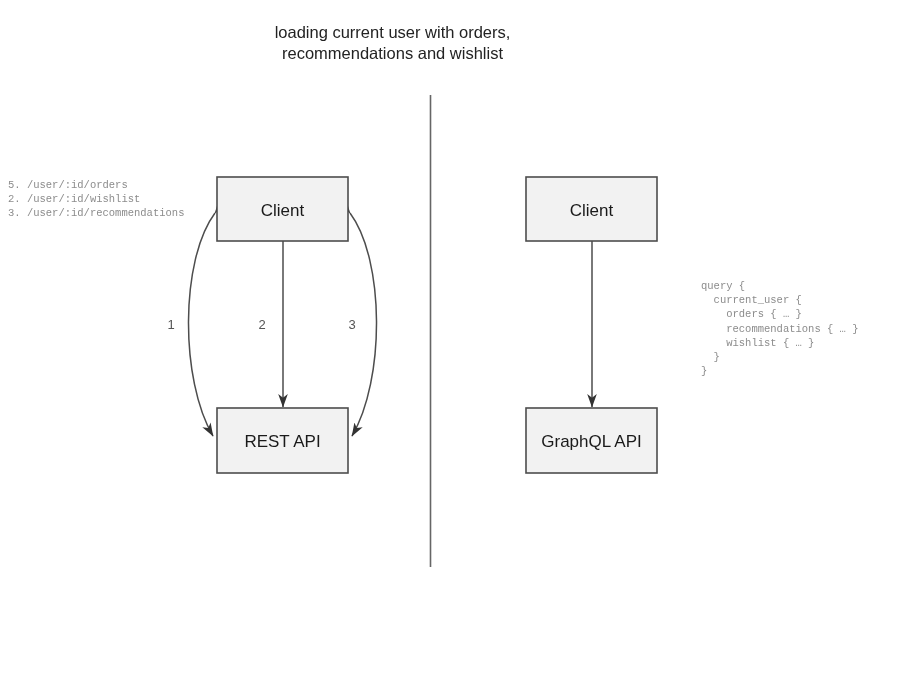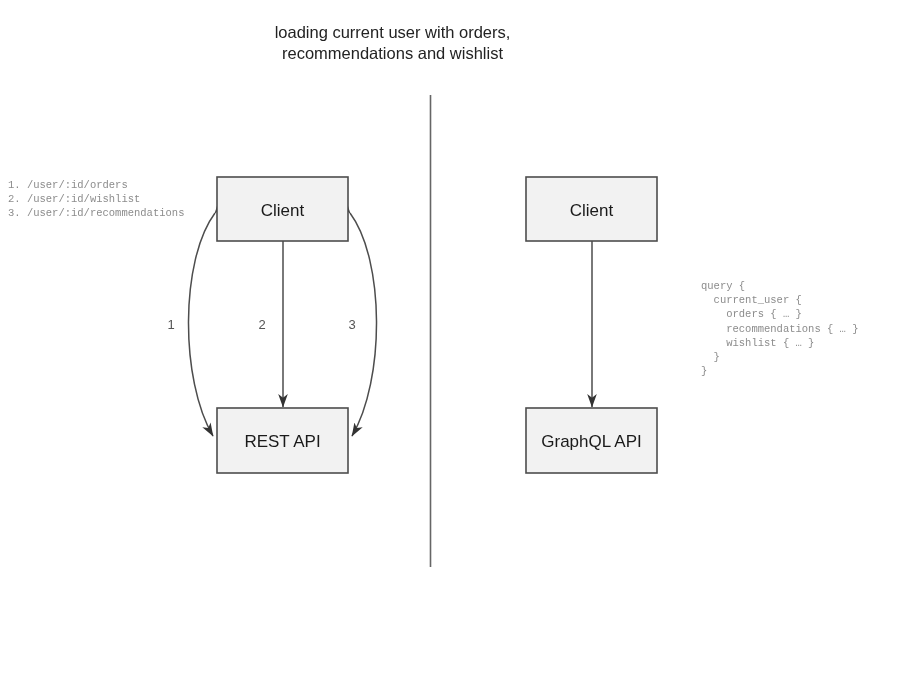--- a/index.html
+++ b/index.html
@@ -108,21 +108,21 @@
       <text class="node-label" x="591.5" y="215.5" text-anchor="middle">Client</text>
     </g>
 
     <g>
       <rect x="526" y="408" width="131" height="65" fill="#f2f2f2" stroke="#4d4d4d" stroke-width="1.6"></rect>
       <text class="node-label" x="591.5" y="446.5" text-anchor="middle">GraphQL API</text>
     </g>
   </g>
 </svg>
 
-<div class="code-block" id="rest-endpoint-list">1. /user/:id/orders
+<div class="code-block" id="rest-endpoint-list">5. /user/:id/orders
 2. /user/:id/wishlist
 3. /user/:id/recommendations</div>
 
 <div class="code-block" id="graphql-query">query {
   current_user {
     orders { … }
     recommendations { … }
     wishlist { … }
   }
 }</div>

